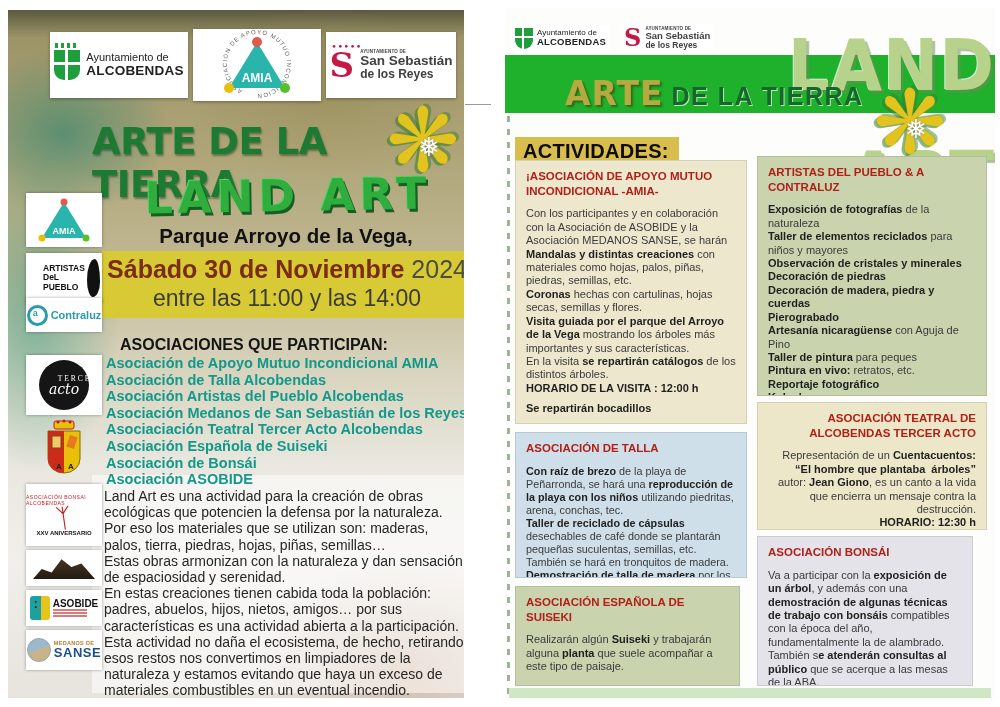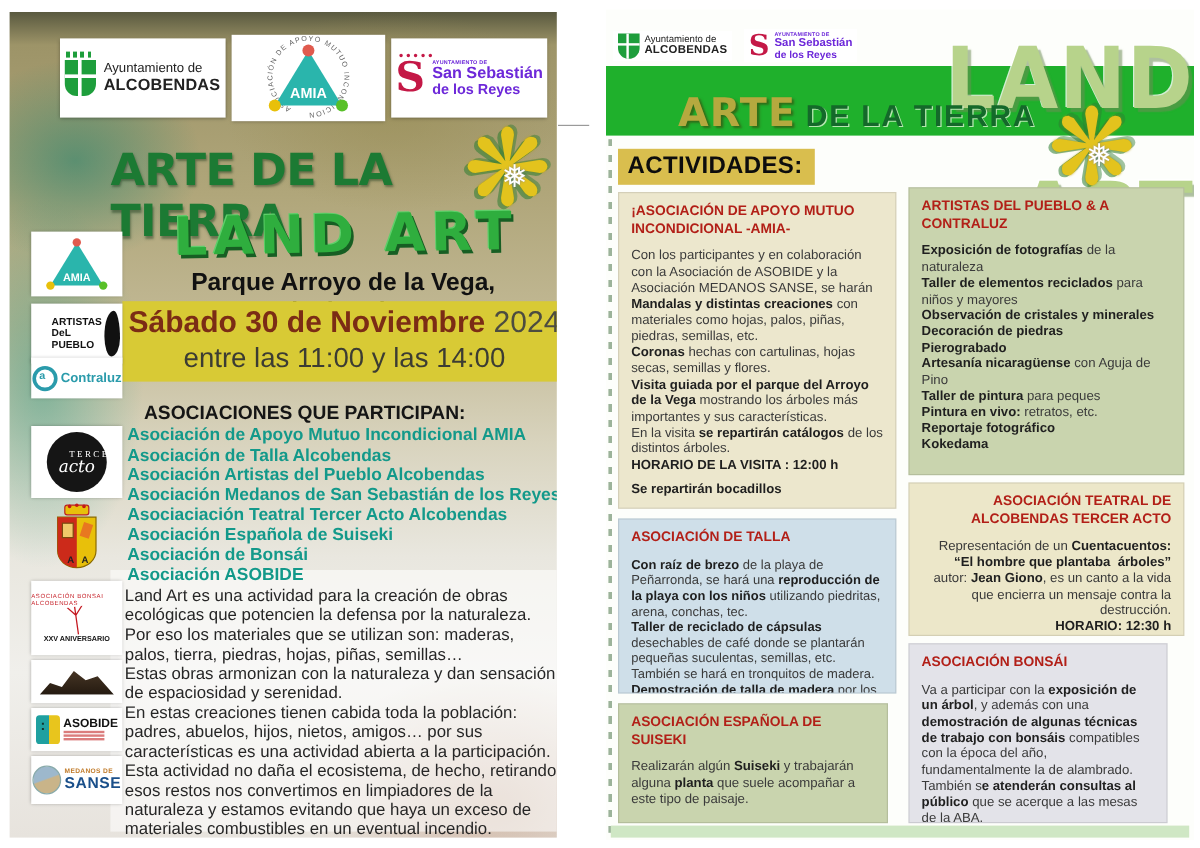--- a/index.html
+++ b/index.html
@@ -21,21 +21,21 @@
   .alc-shield{width:26px;height:30px;position:relative;background:#1e9e3c;border-radius:0 0 10px 10px;flex:0 0 auto;}
   .alc-shield:before{content:"";position:absolute;left:11px;top:0;width:3px;height:100%;background:#fff;}
   .alc-shield:after{content:"";position:absolute;left:0;top:12px;width:100%;height:3px;background:#fff;}
   .alc-crown{position:absolute;top:-7px;left:1px;width:24px;height:5px;
      background:repeating-linear-gradient(90deg,#1e9e3c 0 3px,transparent 3px 6px);}
   .alc-text{line-height:1.05;text-align:left;}
   .alc-text .l1{font-size:11px;color:#222;}
   .alc-text .l2{font-size:13.5px;font-weight:700;color:#222;letter-spacing:.2px;}
   .ss-glyph{font-family:"DejaVu Serif",serif;font-weight:700;font-size:34px;color:#c41846;line-height:1;position:relative;}
   .ss-glyph i{position:absolute;top:-6px;left:2px;font-size:8px;letter-spacing:1px;font-style:normal;}
-  .ss-text{line-height:1.02;text-align:left;color:#6d28d9;}
+  .ss-text{line-height:1.02;text-align:left;color:#404040;}
   .ss-text .s0{font-size:4.5px;font-weight:700;letter-spacing:.2px;}
   .ss-text .s1{font-size:13.5px;font-weight:700;}
   .ss-text .s2{font-size:12px;font-weight:700;}
   .l-title{position:absolute;left:84px;top:110px;width:380px;font-size:37px;font-weight:900;
      color:#1c7a33;letter-spacing:-.5px;text-shadow:1px 2px 2px rgba(30,60,30,.5);font-family:"DejaVu Sans",sans-serif;}
   .l-landart{position:absolute;left:100px;top:160px;width:360px;text-align:center;font-size:44px;font-weight:900;
      color:#2fae3e;letter-spacing:5px;font-family:"DejaVu Sans",sans-serif;
      text-shadow:2px 3px 0 #175e23, -1px -1px 0 #5ecf6a;transform:rotate(-1deg);}
   .l-location{position:absolute;left:92px;top:214px;width:372px;text-align:center;font-size:20.5px;font-weight:700;color:#111;}
   .datebox{position:absolute;left:94px;top:241px;width:370px;height:67px;background:#d8ca35;text-align:center;padding-top:3px;box-sizing:border-box;}
@@ -106,21 +106,21 @@
   .r-minilogos{position:absolute;left:6px;top:16px;display:flex;gap:10px;align-items:center;}
   .mini{display:flex;align-items:center;gap:4px;background:#fff;padding:2px 4px;}
   .mini .alc-shield{width:18px;height:21px;}
   .mini .alc-shield:before{left:7px;width:2px;}
   .mini .alc-shield:after{top:8px;height:2px;}
   .mini .alc-text .l1{font-size:8px;}
   .mini .alc-text .l2{font-size:9.5px;}
   .mini .ss-glyph{font-size:24px;}
   .mini .ss-text .s1{font-size:9.5px;}
   .mini .ss-text .s2{font-size:8.5px;}
-  .activ{position:absolute;left:10px;top:116px;background:#d9be4e;color:#0d0d0d;font-size:20px;font-weight:800;
+  .activ{position:absolute;left:10px;top:129px;background:#d9be4e;color:#0d0d0d;font-size:20px;font-weight:800;
      padding:3px 10px 4px 8px;letter-spacing:.3px;}
   .abox{position:absolute;box-sizing:border-box;padding:8px 10px;border:1px solid rgba(0,0,0,.10);overflow:hidden;}
   .abox h3{margin:0 0 9px;font-size:11.5px;line-height:1.28;color:#b21f17;font-weight:800;}
   .abox .ln{font-size:11px;line-height:13.4px;color:#3a3a3a;}
   .abox .ln b, .abox .ln .b{font-weight:700;color:#1f1f1f;}
   .bx0{left:10px;top:152px;width:232px;height:264px;background:#ece7cd;}
   .bx0 .ln:last-child{margin-top:7px;}
   .bx1{left:10px;top:424px;width:232px;height:146px;background:#cfdfe9;}
   .bx1 .ln{font-size:10.8px;line-height:13px;}
   .bx2{left:10px;top:578px;width:225px;height:100px;background:#c9d4ae;}
@@ -350,20 +350,21 @@
     </div>
 
     <div class="abox bx3">
       <h3>ARTISTAS DEL PUEBLO &amp; A CONTRALUZ</h3>
       <div>
 
       <div class="ln"><span class="seg b">Exposición de fotografías</span><span class="seg"> de la naturaleza</span></div>
           <div class="ln"><span class="seg b">Taller de elementos reciclados</span><span class="seg"> para niños y mayores</span></div>
           <div class="ln"><span class="seg b">Observación de cristales y minerales</span></div>
           <div class="ln"><span class="seg b">Decoración de piedras</span></div>
+          <div class="ln"><span class="seg b">Decoración de madera, piedra y cuerdas</span></div>
           <div class="ln"><span class="seg b">Pierograbado</span></div>
           <div class="ln"><span class="seg b">Artesanía nicaragüense</span><span class="seg"> con Aguja de Pino</span></div>
           <div class="ln"><span class="seg b">Taller de pintura</span><span class="seg"> para peques</span></div>
           <div class="ln"><span class="seg b">Pintura en vivo:</span><span class="seg"> retratos, etc.</span></div>
           <div class="ln"><span class="seg b">Reportaje fotográfico</span></div>
           <div class="ln"><span class="seg b">Kokedama</span></div>
         </div>
     </div>
 
     <div class="abox bx4">

